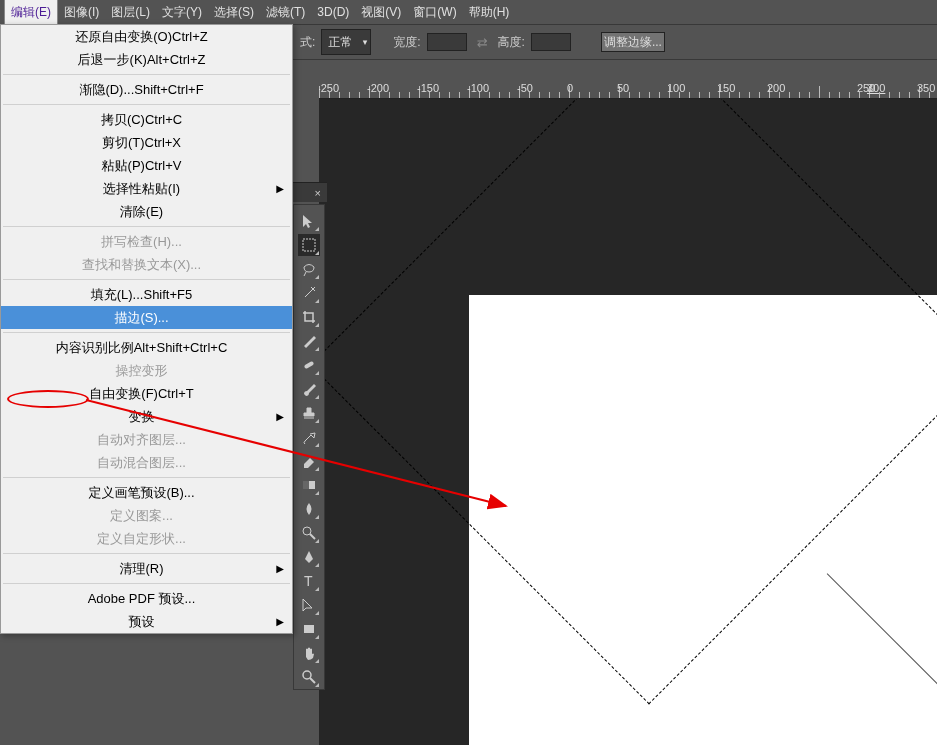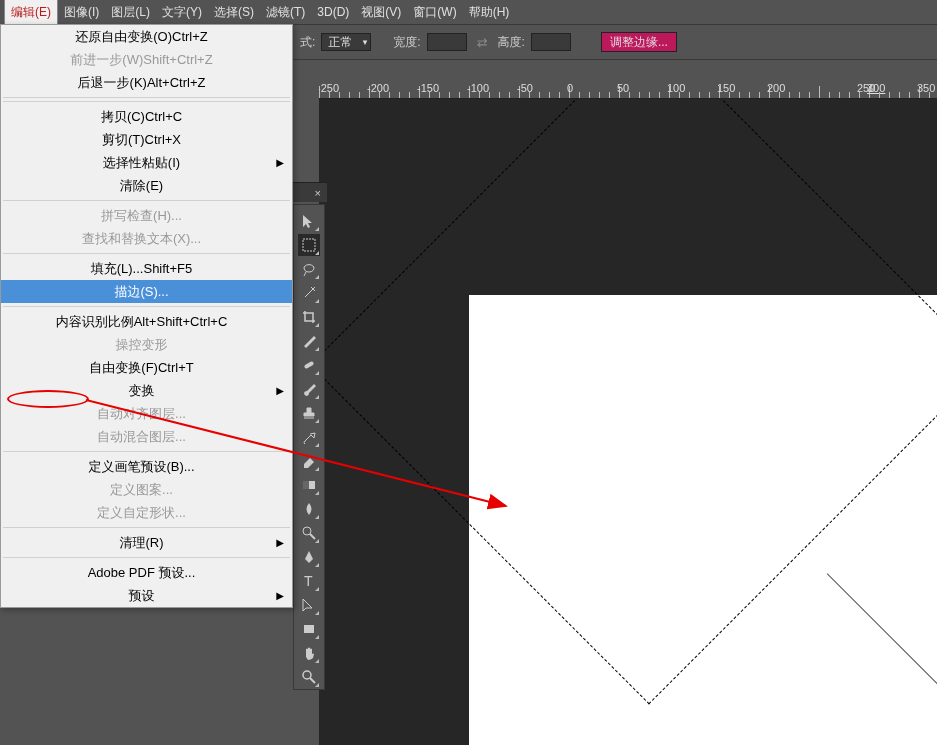--- a/index.html
+++ b/index.html
@@ -1,27 +1,27 @@
 <!DOCTYPE html>
 <html><head>
   <meta charset="utf-8">
   <style>
     * { margin: 0; padding: 0; box-sizing: border-box; font-family: "Microsoft YaHei", sans-serif; }
     body { width: 937px; height: 745px; background: #535353; overflow: hidden; position: relative; }
 
     .menu-bar { height: 24px; background: #535353; display: flex; align-items: center; padding-left: 4px; font-size: 12px; color: #e0e0e0; }
     .menu-item { padding: 0 6px; height: 100%; display: flex; align-items: center; cursor: pointer; }
-    .menu-item.active { background: #f0f0f0; color: #b91c1c; border: 1px solid #888; border-top: none; border-bottom: none; }
+    .menu-item.active { background: #f0f0f0; color: #4c1d95; border: 1px solid #888; border-top: none; border-bottom: none; }
 
     .options-bar { height: 36px; background: #535353; border-top: 1px solid #383838; border-bottom: 1px solid #383838; display: flex; align-items: center; padding-left: 300px; font-size: 12px; color: #ccc; gap: 6px; }
-    .dropdown { background: #3a3a3a; border: 1px solid #222; color: #ddd; padding: 2px 18px 2px 6px; position: relative; height: 18px; display: inline-flex; align-items: center; }
+    .dropdown { background: #3a3a3a; border: 1px solid #222; color: #ddd; padding: 2px 18px 2px 6px; position: relative; height: 26px; display: inline-flex; align-items: center; }
     .dropdown::after { content: '▾'; position: absolute; right: 3px; font-size: 9px; }
     .input-box { background: #3a3a3a; border: 1px solid #222; width: 40px; height: 18px; }
     .link-icon { color: #888; font-size: 13px; padding: 0 4px; }
-    .btn { background: #be185d; border: 1px solid #222; color: #ddd; padding: 2px 8px; height: 20px; display: inline-flex; align-items: center; }
+    .btn { background: #737373; border: 1px solid #222; color: #ddd; padding: 2px 2px; height: 20px; display: inline-flex; align-items: center; }
 
     .dropdown-menu {
       position: absolute;
       top: 24px; left: 0;
       width: 293px;
       background: #f0f0f0;
       border: 1px solid #999;
       box-shadow: 2px 2px 6px rgba(0,0,0,0.3);
       z-index: 100;
       font-size: 13px;
@@ -347,37 +347,41 @@
         <path d="M9 9 L14 14" stroke="#ccc" stroke-width="2"></path>
       </svg>
     </div>
   </div>
 
 <div class="dropdown-menu" id="dropdown-menu">
     <div class="menu-entry">
       <span>还原自由变换(O)</span>
       <span>Ctrl+Z</span>
     </div>
-    <div class="menu-entry disabled">
-      <span>前进一步(W)</span>
-      <span>Shift+Ctrl+Z</span>
-    </div>
     <div class="menu-entry">
       <span>后退一步(K)</span>
       <span>Alt+Ctrl+Z</span>
     </div>
     <div class="menu-sep"></div>
+    <div class="menu-entry">
+      <span>渐隐(D)...</span>
+      <span>Shift+Ctrl+F</span>
+    </div>
     <div class="menu-sep"></div>
     <div class="menu-entry">
       <span>拷贝(C)</span>
       <span>Ctrl+C</span>
     </div>
     <div class="menu-entry">
       <span>剪切(T)</span>
       <span>Ctrl+X</span>
+    </div>
+    <div class="menu-entry">
+      <span>粘贴(P)</span>
+      <span>Ctrl+V</span>
     </div>
     <div class="menu-entry">
       <span>选择性粘贴(I)</span>
       <span class="submenu-arrow">▶</span>
     </div>
     <div class="menu-entry">
       <span>清除(E)</span>
     </div>
     <div class="menu-sep"></div>
     <div class="menu-entry disabled">

